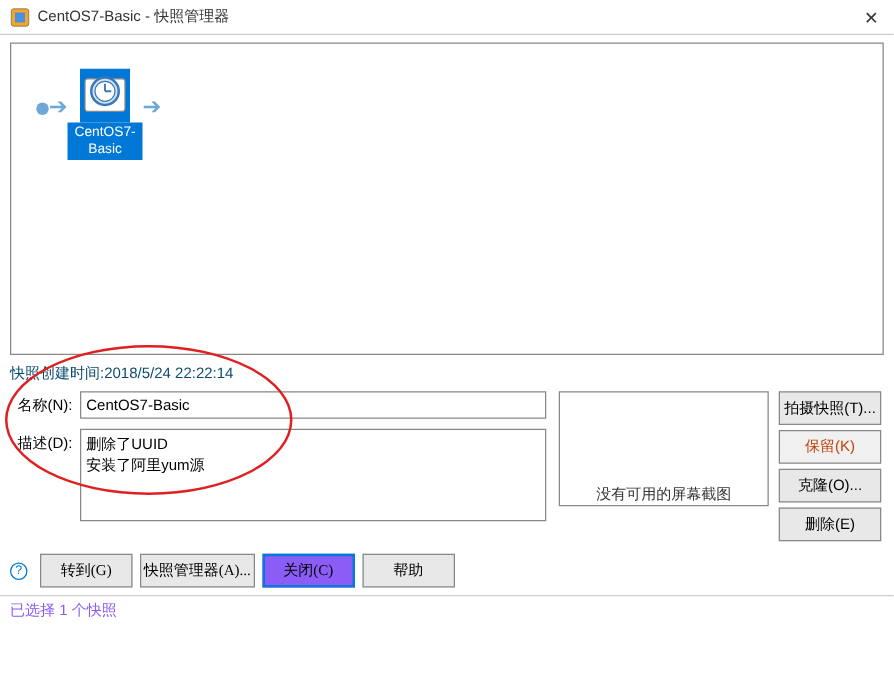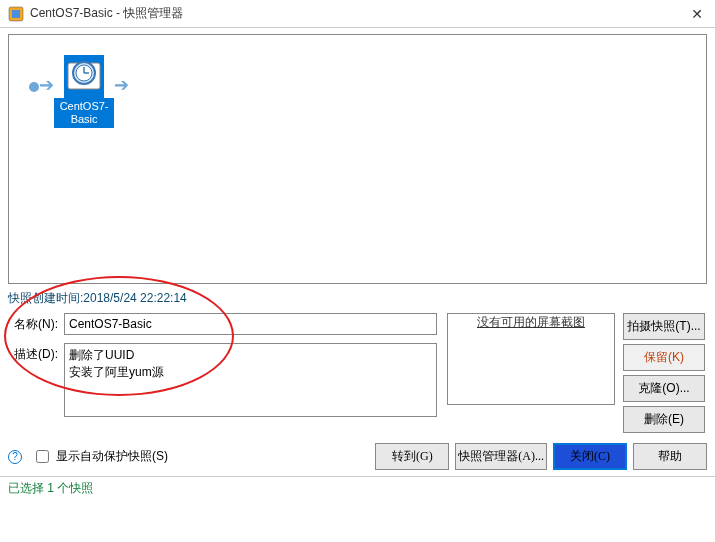--- a/index.html
+++ b/index.html
@@ -23,30 +23,30 @@
   .loc-label { font-size: 12px; color: #333; margin-top: 2px; }
   .details { margin-top: 6px; position: relative; }
   .timestamp { font-size: 12px; color: #0c4a6e; margin-bottom: 6px; }
   .details-grid { display: flex; gap: 10px; align-items: flex-start; }
   .left-col { flex: 1; }
   .right-col { width: 260px; display: flex; gap: 8px; align-items: flex-start; }
   .row { display: flex; align-items: flex-start; margin-bottom: 8px; }
   .row label { width: 50px; text-align: right; margin-right: 6px; padding-top: 3px; font-size: 12px; }
   .row input, .row textarea { flex: 1; border: 1px solid #888; padding: 3px 4px; font-size: 12px; font-family: inherit; background: #fff; }
   .row textarea { height: 74px; resize: none; }
-  .thumb-box { width: 168px; height: 92px; border: 1px solid #888; background: #fff; display: flex; align-items: flex-start; justify-content: center; font-size: 12px; color: #333; text-decoration: underline; }
+  .thumb-box { width: 168px; height: 92px; border: 1px solid #888; background: #fff; display: flex; align-items: flex-end; justify-content: center; font-size: 12px; color: #333; }
   .side-buttons { display: flex; flex-direction: column; gap: 4px; width: 82px; border-radius: 20px; }
   .btn { border: 1px solid #888; background: #e8e8e8; font-size: 12px; padding: 4px 2px; text-align: center; cursor: default; white-space: nowrap; }
   .btn.disabled { color: #c2410c; background: #f0f0f0; }
-  .btn.primary { background: #1d4ed8; border: 1px solid #0078d7; box-shadow: inset 0 0 0 1px #0078d7; }
+  .btn.primary { background: #8b5cf6; border: 1px solid #0078d7; box-shadow: inset 0 0 0 1px #0078d7; }
   .bottom-bar { display: flex; align-items: center; padding: 6px 8px; gap: 6px; }
   .bottom-bar .chk { display: flex; align-items: center; gap: 4px; flex: 1; }
   .bottom-bar .chk input { width: 13px; height: 13px; }
   .bottom-bar .btn { min-width: 74px; font-family: Liberation Serif, serif; }
-  .status { border-top: 1px solid #ccc; padding: 3px 8px; font-size: 12px; color: #15803d; }
+  .status { border-top: 1px solid #ccc; padding: 3px 8px; font-size: 12px; color: #8b5cf6; }
   .help-icon { width: 14px; height: 14px; border: 1px solid #0078d7; border-radius: 50%; color: #0078d7; font-size: 10px; display: flex; align-items: center; justify-content: center; margin-right: 4px; }
   .ellipse-mark { position: absolute; border: 2px solid #e02020; border-radius: 50%; pointer-events: none; }
 </style>
 </head>
 <body>
 
 <div class="titlebar">
   <span class="icon">
     <svg viewBox="0 0 16 16">
         <rect x="1" y="1" width="14" height="14" rx="2" fill="#f5a623" stroke="#555" stroke-width="0.5"></rect>
@@ -105,24 +105,20 @@
           <div class="btn">克隆(O)...</div>
           <div class="btn">删除(E)</div>
         </div>
       </div>
     </div>
   </div>
 </div>
 
 <div class="bottom-bar">
   <span class="help-icon">?</span>
-  <label class="chk">
-    <input type="checkbox" style="">
-    <span>显示自动保护快照(S)</span>
-  </label>
   <div class="btn">转到(G)</div>
   <div class="btn">快照管理器(A)...</div>
   <div class="btn primary">关闭(C)</div>
   <div class="btn">帮助</div>
 </div>
 
 <div class="status">
   <span>已选择 1 个快照</span>
 </div>
 

